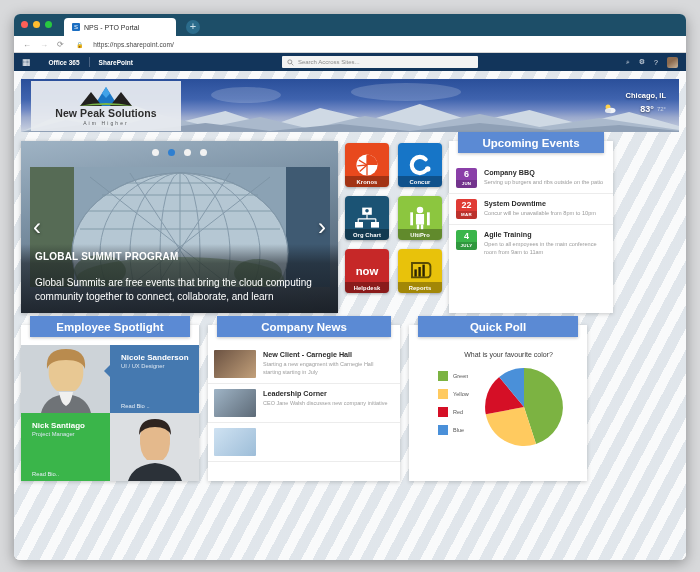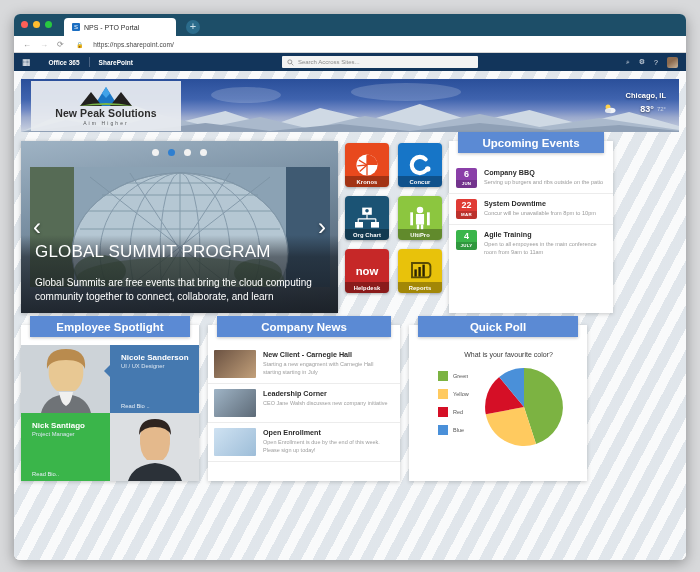--- a/index.html
+++ b/index.html
@@ -131,21 +131,21 @@
     position: absolute; top: 50%; transform: translateY(-50%);
     color: #fff; font-size: 24px; font-weight: 300; z-index: 4;
     text-shadow: 0 1px 3px rgba(0,0,0,.5); line-height: 1;
   }
   .arrow.l { left: 12px; } .arrow.r { right: 12px; }
   .hero-cap {
     position: absolute; left: 0; right: 0; bottom: 0; z-index: 3;
     padding: 7px 12px 9px 14px; color: #fff;
     background: linear-gradient(180deg, rgba(20,24,30,0) 0%, rgba(20,24,30,.55) 28%, rgba(16,20,26,.78) 100%);
   }
-  .hero-title { font-size: 17px; font-weight: normal; letter-spacing: .2px; }
+  .hero-title { font-size: 10px; font-weight: bold; letter-spacing: .2px; }
   .hero-sub { font-size: 10px; line-height: 1.42; margin-top: 14px; }
 
   
   .tiles { display: grid; grid-template-columns: 44px 44px; gap: 9px; padding-top: 2px; }
   .tile {
     width: 44px; height: 44px; border-radius: 4px; position: relative; overflow: hidden;
     display: flex; align-items: center; justify-content: center;
     box-shadow: 0 1px 3px rgba(0,0,0,.3);
   }
   .tile-label {
@@ -487,24 +487,20 @@
           <div class="news-item">
             <div class="news-thumb" style="background:linear-gradient(135deg,#9fb4c6,#5d6a77)"></div>
             <div>
               <div class="news-title">Leadership Corner</div>
               <div class="news-desc">CEO Jane Walsh discusses new company initiative</div>
             </div>
           </div>
 
           <div class="news-item">
             <div class="news-thumb" style="background:linear-gradient(135deg,#cfe2f2,#9dbdd8)"></div>
-            <div>
-              <div class="news-title">Open Enrollment</div>
-              <div class="news-desc">Open Enrollment is due by the end of this week. Please sign up today!</div>
-            </div>
           </div>
 
         </div>
 
         <div class="panel poll">
           <div class="panel-head">Quick Poll</div>
           <div class="poll-q">What is your favourite color?</div>
           <div class="poll-body">
             <div class="legend">
               <div class="legend-row">

